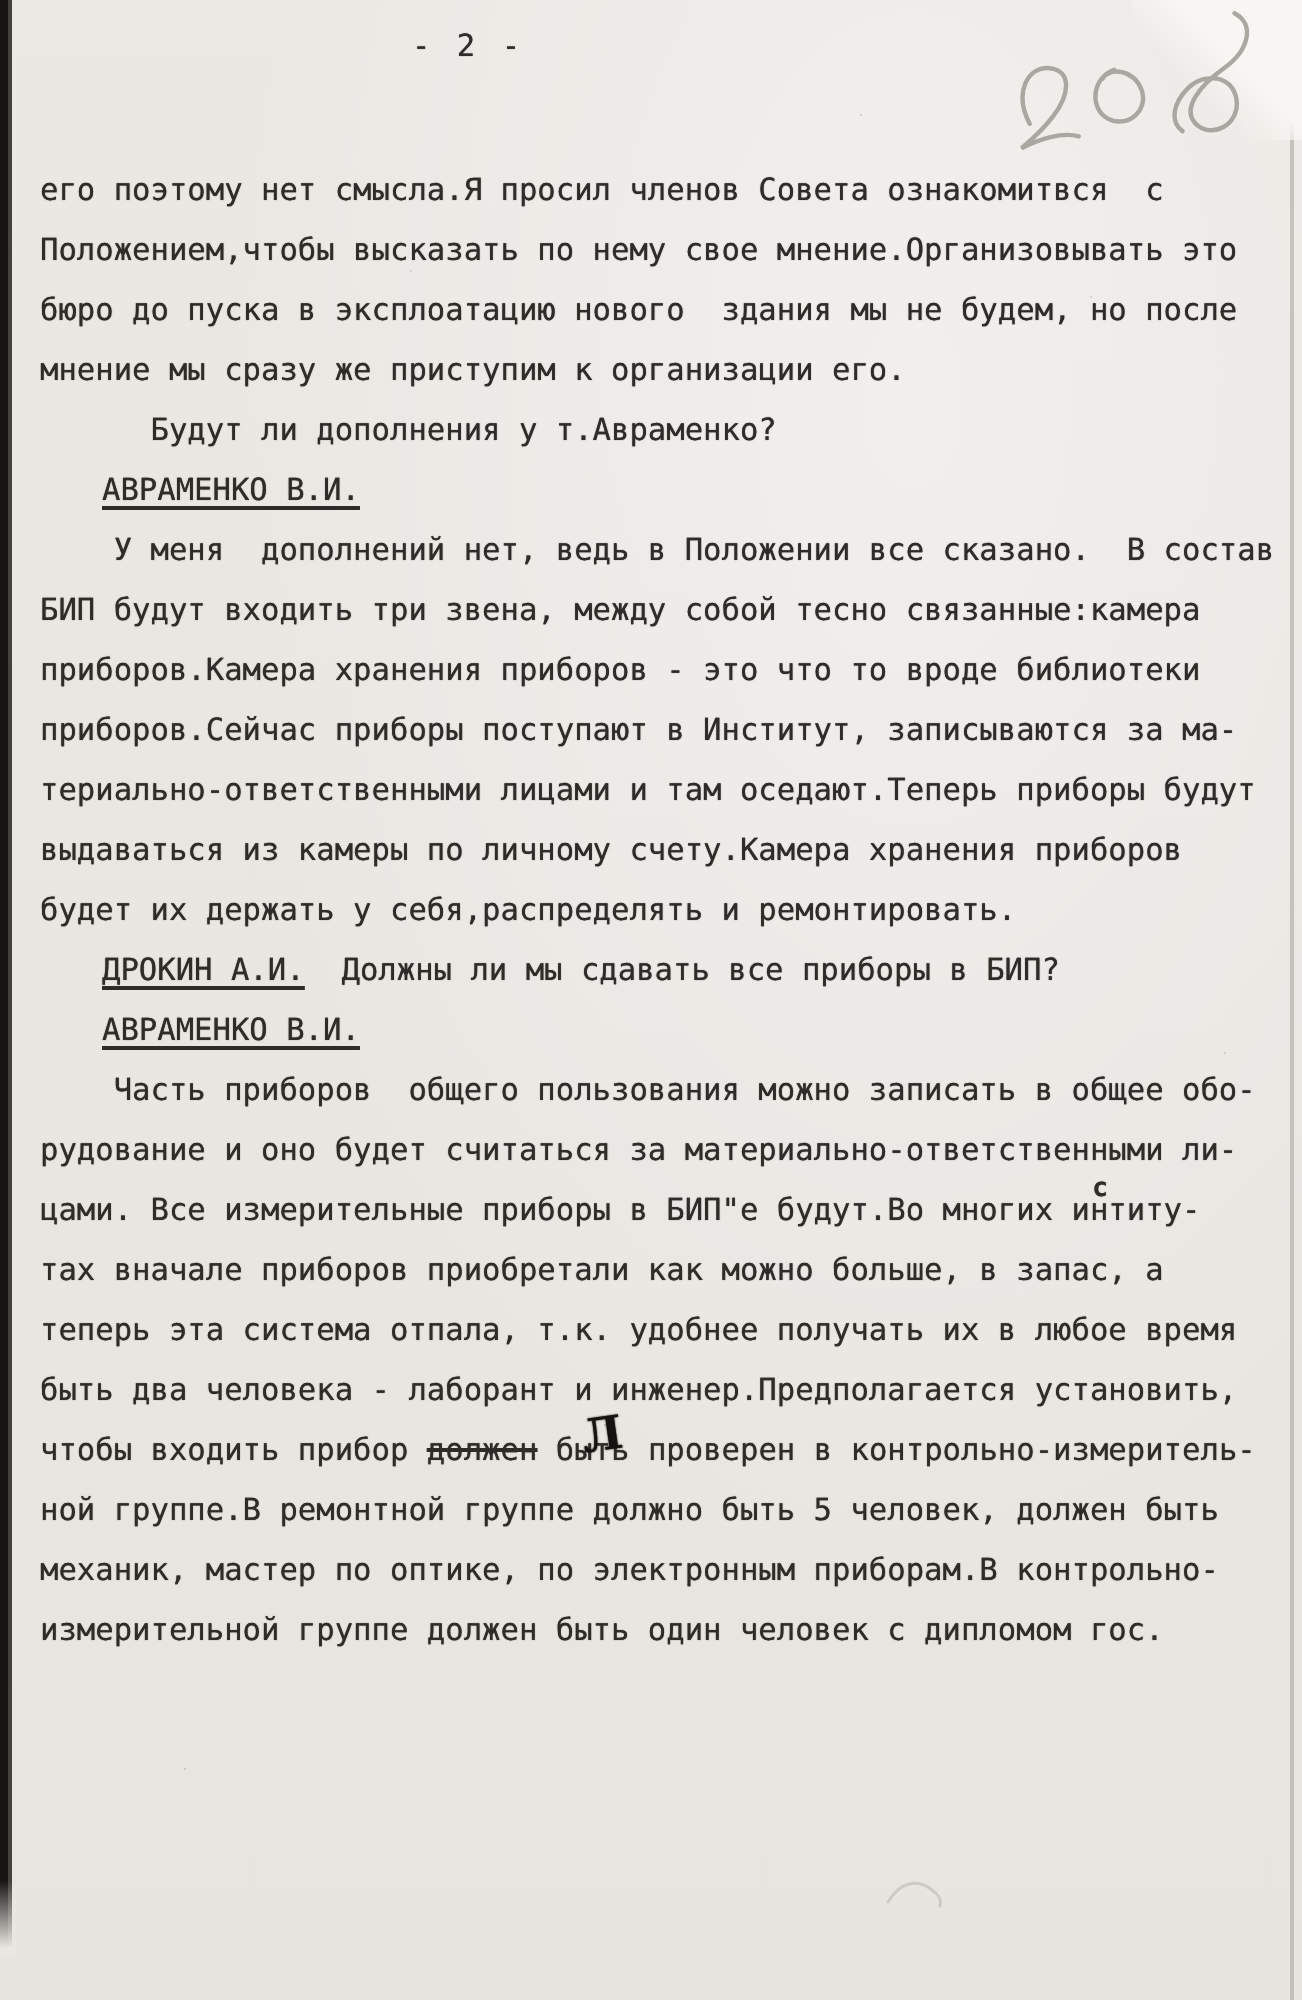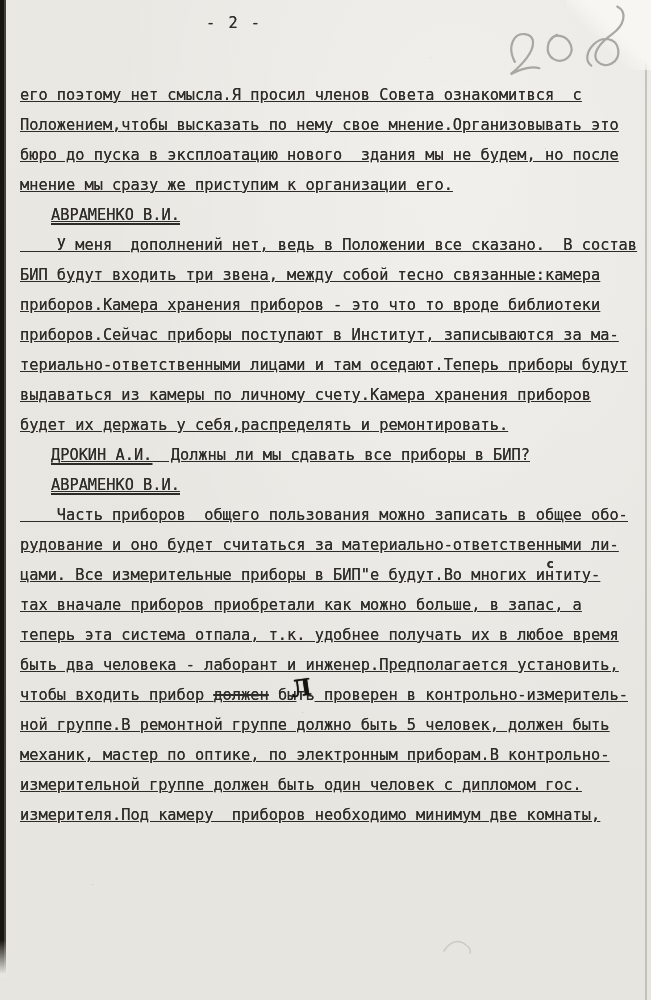--- a/index.html
+++ b/index.html
@@ -54,21 +54,21 @@
   .handwritten{
     position:absolute;left:492px;top:2px;width:156px;height:92px;
     transform:rotate(-4deg);
   }
   .text-block{
     position:absolute;left:20px;top:80px;width:625px;
     font-size:15.3px;
     text-shadow:0 0 .5px rgba(40,38,34,.85);
   }
   .line{
-    height:30px;line-height:30px;white-space:pre;text-decoration:underline;
+    height:30px;line-height:30px;white-space:pre;
   }
   .underline{
     text-decoration:underline;
     text-underline-offset:3px;
     text-decoration-thickness:1.5px;
     margin-left:31px;
   }
   .strike{
     text-decoration:line-through;
     text-decoration-thickness:2px;
@@ -109,41 +109,41 @@
         <path d="M 128,8 C 138,14 134,27 121,35 C 108,43 98,54 105,62 C 112,70 127,64 126,51 C 125,39 111,36 102,44 C 94,51 92,60 98,65"></path>
       </g>
     </svg>
   </div>
 
   <div class="text-block">
       <div class="line"><span>его поэтому нет смысла.Я просил членов Совета ознакомитвся  с</span></div>
       <div class="line"><span>Положением,чтобы высказать по нему свое мнение.Организовывать это</span></div>
       <div class="line"><span>бюро до пуска в эксплоатацию нового  здания мы не будем, но после</span></div>
       <div class="line"><span>мнение мы сразу же приступим к организации его.</span></div>
+      <div class="line"><span>      Будут ли дополнения у т.Авраменко?</span></div>
       <div class="line"><span class="underline">АВРАМЕНКО В.И.</span></div>
       <div class="line"><span>    У меня  дополнений нет, ведь в Положении все сказано.  В состав</span></div>
       <div class="line"><span>БИП будут входить три звена, между собой тесно связанные:камера</span></div>
       <div class="line"><span>приборов.Камера хранения приборов - это что то вроде библиотеки</span></div>
       <div class="line"><span>приборов.Сейчас приборы поступают в Институт, записываются за ма-</span></div>
       <div class="line"><span>териально-ответственными лицами и там оседают.Теперь приборы будут</span></div>
       <div class="line"><span>выдаваться из камеры по личному счету.Камера хранения приборов</span></div>
       <div class="line"><span>будет их держать у себя,распределять и ремонтировать.</span></div>
       <div class="line"><span class="underline">ДРОКИН А.И.</span><span>  Должны ли мы сдавать все приборы в БИП?</span></div>
       <div class="line"><span class="underline">АВРАМЕНКО В.И.</span></div>
       <div class="line"><span>    Часть приборов  общего пользования можно записать в общее обо-</span></div>
       <div class="line"><span>рудование и оно будет считаться за материально-ответственными ли-</span></div>
       <div class="line"><span>цами. Все измерительные приборы в БИП"е будут.Во многих ин</span><span class="sup">с</span><span>титу-</span></div>
       <div class="line"><span>тах вначале приборов приобретали как можно больше, в запас, а</span></div>
       <div class="line"><span>теперь эта система отпала, т.к. удобнее получать их в любое время</span></div>
       <div class="line"><span>быть два человека - лаборант и инженер.Предполагается установить,</span></div>
       <div class="line"><span>чтобы входить прибор </span><span class="strike">должен</span><span> бы</span><span class="overwrite">ть<span class="hand-overlay">Л</span></span><span> проверен в контрольно-измеритель-</span></div>
       <div class="line"><span>ной группе.В ремонтной группе должно быть 5 человек, должен быть</span></div>
       <div class="line"><span>механик, мастер по оптике, по электронным приборам.В контрольно-</span></div>
       <div class="line"><span>измерительной группе должен быть один человек с дипломом гос.</span></div>
-      <div class="line"><span>измерителя.Под камеру  приборов необходимо минимум две комнаты,</span></div>
     </div>
 
   <div class="smudge">
     <svg width="36" height="22" viewBox="0 0 36 22">
       <path d="M 4,15 C 10,5 19,3 26,9 C 29,11 31,14 30,17" fill="none" stroke="#b7b5ae" stroke-width="1.5" stroke-linecap="round" opacity="0.55"></path>
     </svg>
   </div>
 
 </div>
 

